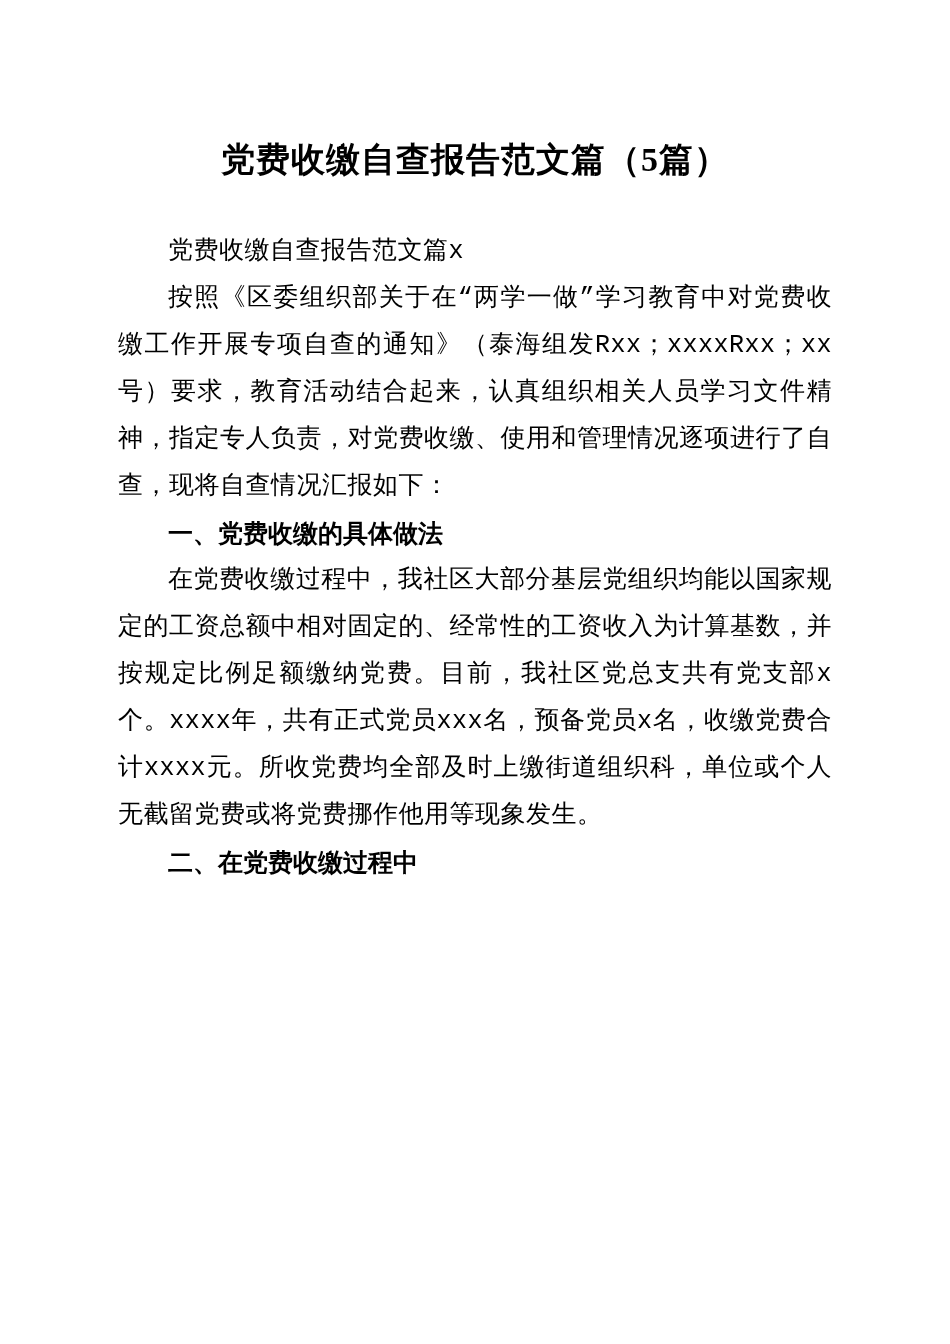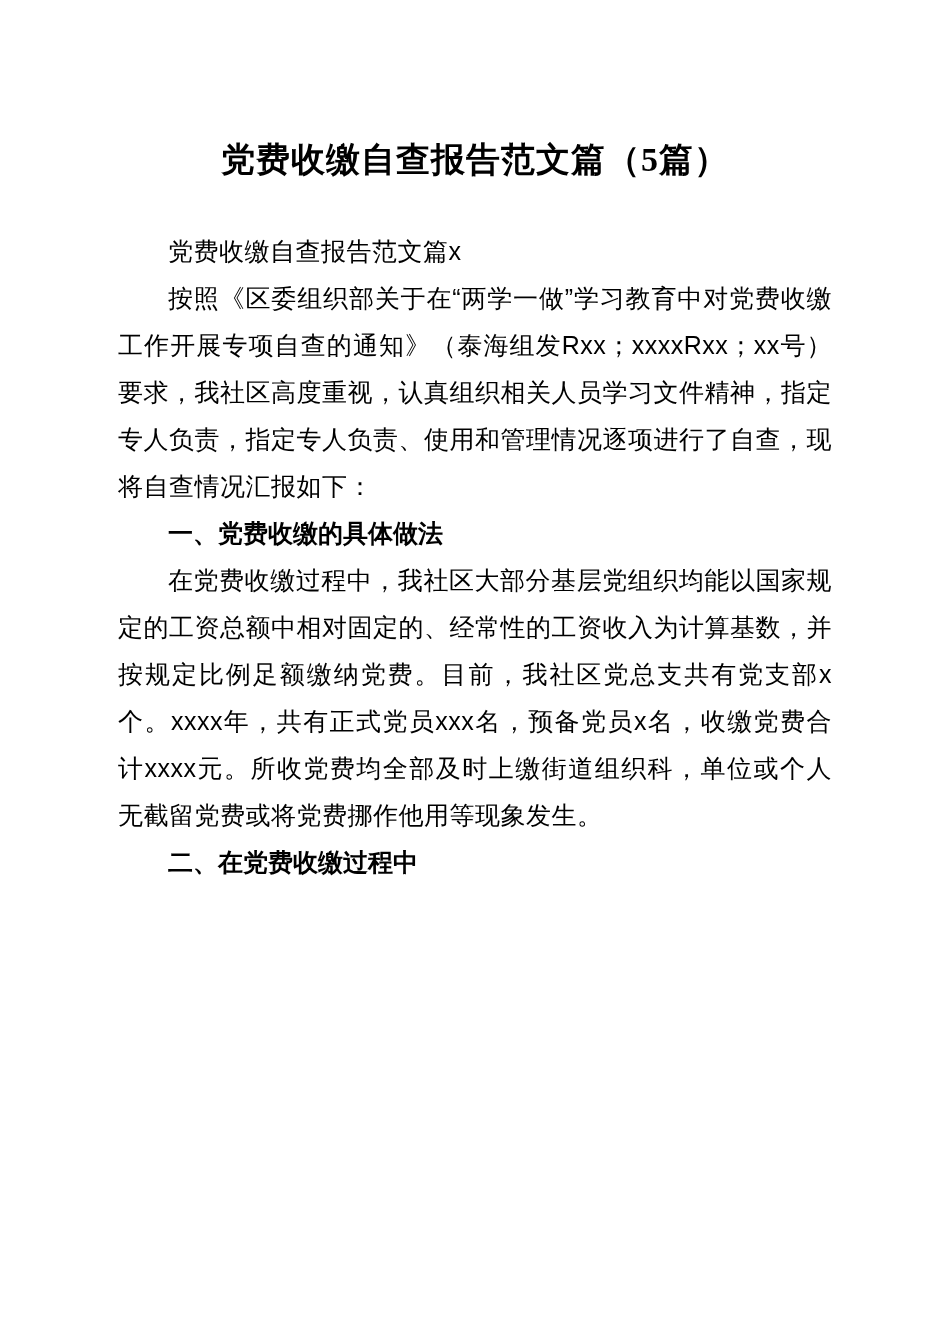--- a/index.html
+++ b/index.html
@@ -32,38 +32,38 @@
   }
   .para {
     margin: 0;
     font-size: 25px;
     line-height: 47px;
     text-align: justify;
     text-indent: 2em;
     letter-spacing: 0.5px;
   }
   .para.body {
-    font-family: Liberation Sans, sans-serif;
+    font-family: Liberation Mono, monospace;
     font-weight: 400;
   }
   .para.heading {
     font-family: "Liberation Sans", sans-serif;
     font-weight: 700;
     letter-spacing: 0;
   }
 </style>
 </head>
 <body>
 
 <div class="page">
   <h1 class="doc-title">党费收缴自查报告范文篇（5篇）</h1>
 
   <p class="para body">党费收缴自查报告范文篇x</p>
 
-  <p class="para body">按照《区委组织部关于在“两学一做”学习教育中对党费收缴工作开展专项自查的通知》（泰海组发Rxx；xxxxRxx；xx号）要求，我社区高度重视，认真组织相关人员学习文件精神，指定专人负责，指定专人负责、使用和管理情况逐项进行了自查，现将自查情况汇报如下：</p>
+  <p class="para body">按照《区委组织部关于在“两学一做”学习教育中对党费收缴工作开展专项自查的通知》（泰海组发Rxx；xxxxRxx；xx号）要求，教育活动结合起来，认真组织相关人员学习文件精神，指定专人负责，对党费收缴、使用和管理情况逐项进行了自查，现将自查情况汇报如下：</p>
 
   <p class="para heading">一、党费收缴的具体做法</p>
 
   <p class="para body">在党费收缴过程中，我社区大部分基层党组织均能以国家规定的工资总额中相对固定的、经常性的工资收入为计算基数，并按规定比例足额缴纳党费。目前，我社区党总支共有党支部x个。xxxx年，共有正式党员xxx名，预备党员x名，收缴党费合计xxxx元。所收党费均全部及时上缴街道组织科，单位或个人无截留党费或将党费挪作他用等现象发生。</p>
 
   <p class="para heading">二、在党费收缴过程中</p>
 
 </div>
 
 </body></html>

